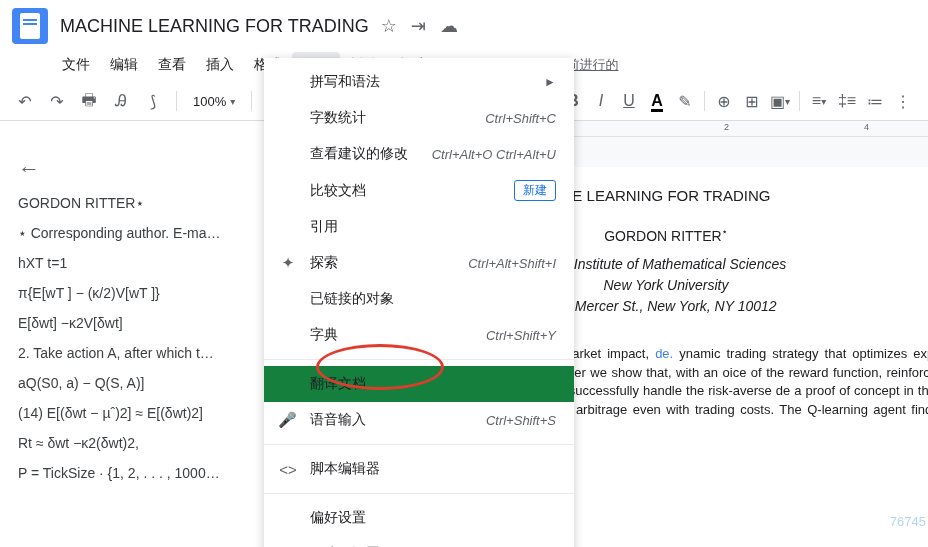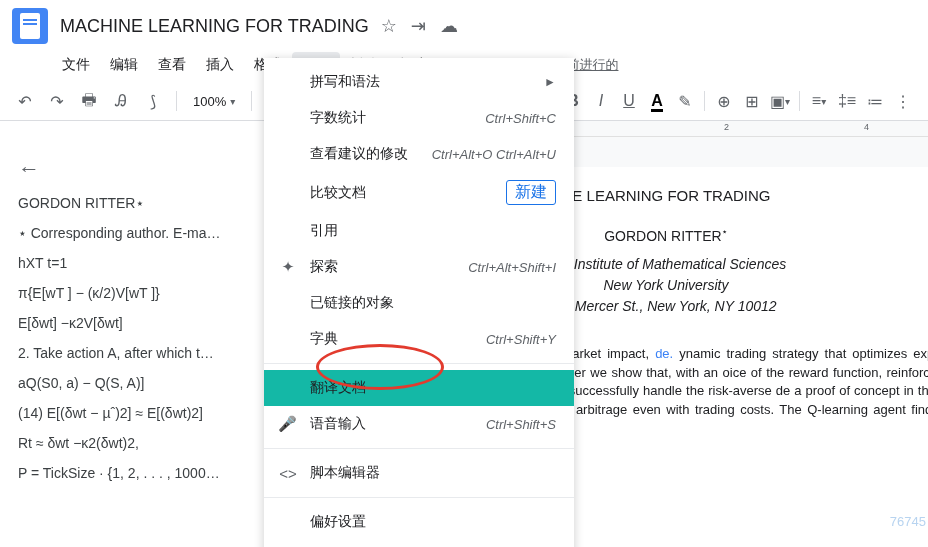--- a/index.html
+++ b/index.html
@@ -41,27 +41,27 @@
   .main { display: flex; height: calc(547px - 120px); }
   
   
   .outline { width: 264px; padding: 16px 18px; background: #fff; color: #3c4043; font-size: 14px; overflow: hidden; }
   .outline-back { font-size: 22px; color: #5f6368; margin-bottom: 16px; }
   .outline-item { margin-bottom: 14px; white-space: nowrap; overflow: hidden; text-overflow: ellipsis; font-size: 14px; color: #3c4043; }
   
   
   .dropdown { position: absolute; left: 264px; top: 58px; width: 310px; background: #fff; box-shadow: 0 2px 10px rgba(0,0,0,0.2); padding: 6px 0; z-index: 100; font-size: 14px; }
   .dd-item { display: flex; align-items: center; padding: 8px 18px 8px 14px; gap: 12px; color: #202124; min-height: 36px; }
-  .dd-item.hover { background: #14b8a6; }
+  .dd-item.hover { background: #15803d; }
   .dd-icon { width: 20px; text-align: center; color: #5f6368; font-size: 15px; }
   .dd-label { flex: 1; }
   .dd-shortcut { color: #5f6368; font-size: 13px; font-style: italic; }
   .dd-arrow { color: #5f6368; font-size: 12px; }
   .dd-sep { height: 1px; background: #e8eaed; margin: 6px 0; }
-  .dd-new { border: 1px solid #1a73e8; color: #1a73e8; padding: 1px 8px; border-radius: 3px; font-size: 16px; }
+  .dd-new { border: 1px solid #1a73e8; color: #1a73e8; padding: 1px 8px; border-radius: 3px; font-size: 12px; }
   
   
   .doc-area { flex: 1; background: #f8f9fa; padding: 30px 0 0 0; overflow: hidden; display: flex; justify-content: center; }
   .page { width: 580px; background: #fff; padding: 20px 40px 0 50px; position: relative; left: 120px; }
   .doc-title { text-align: center; font-size: 15px; margin-bottom: 22px; margin-left: -110px;}
   .doc-author { text-align: center; font-size: 14px; margin-bottom: 10px; margin-left: -110px;}
   .doc-aff { text-align: center; font-style: italic; font-size: 14px; line-height: 1.5; margin-bottom: 28px; margin-left: -110px;}
   .doc-body { font-size: 13px; line-height: 1.45; text-align: justify; margin-left: -110px;}
   .doc-link { color: #3b82f6; }
   .sup { vertical-align: super; font-size: 10px; }

